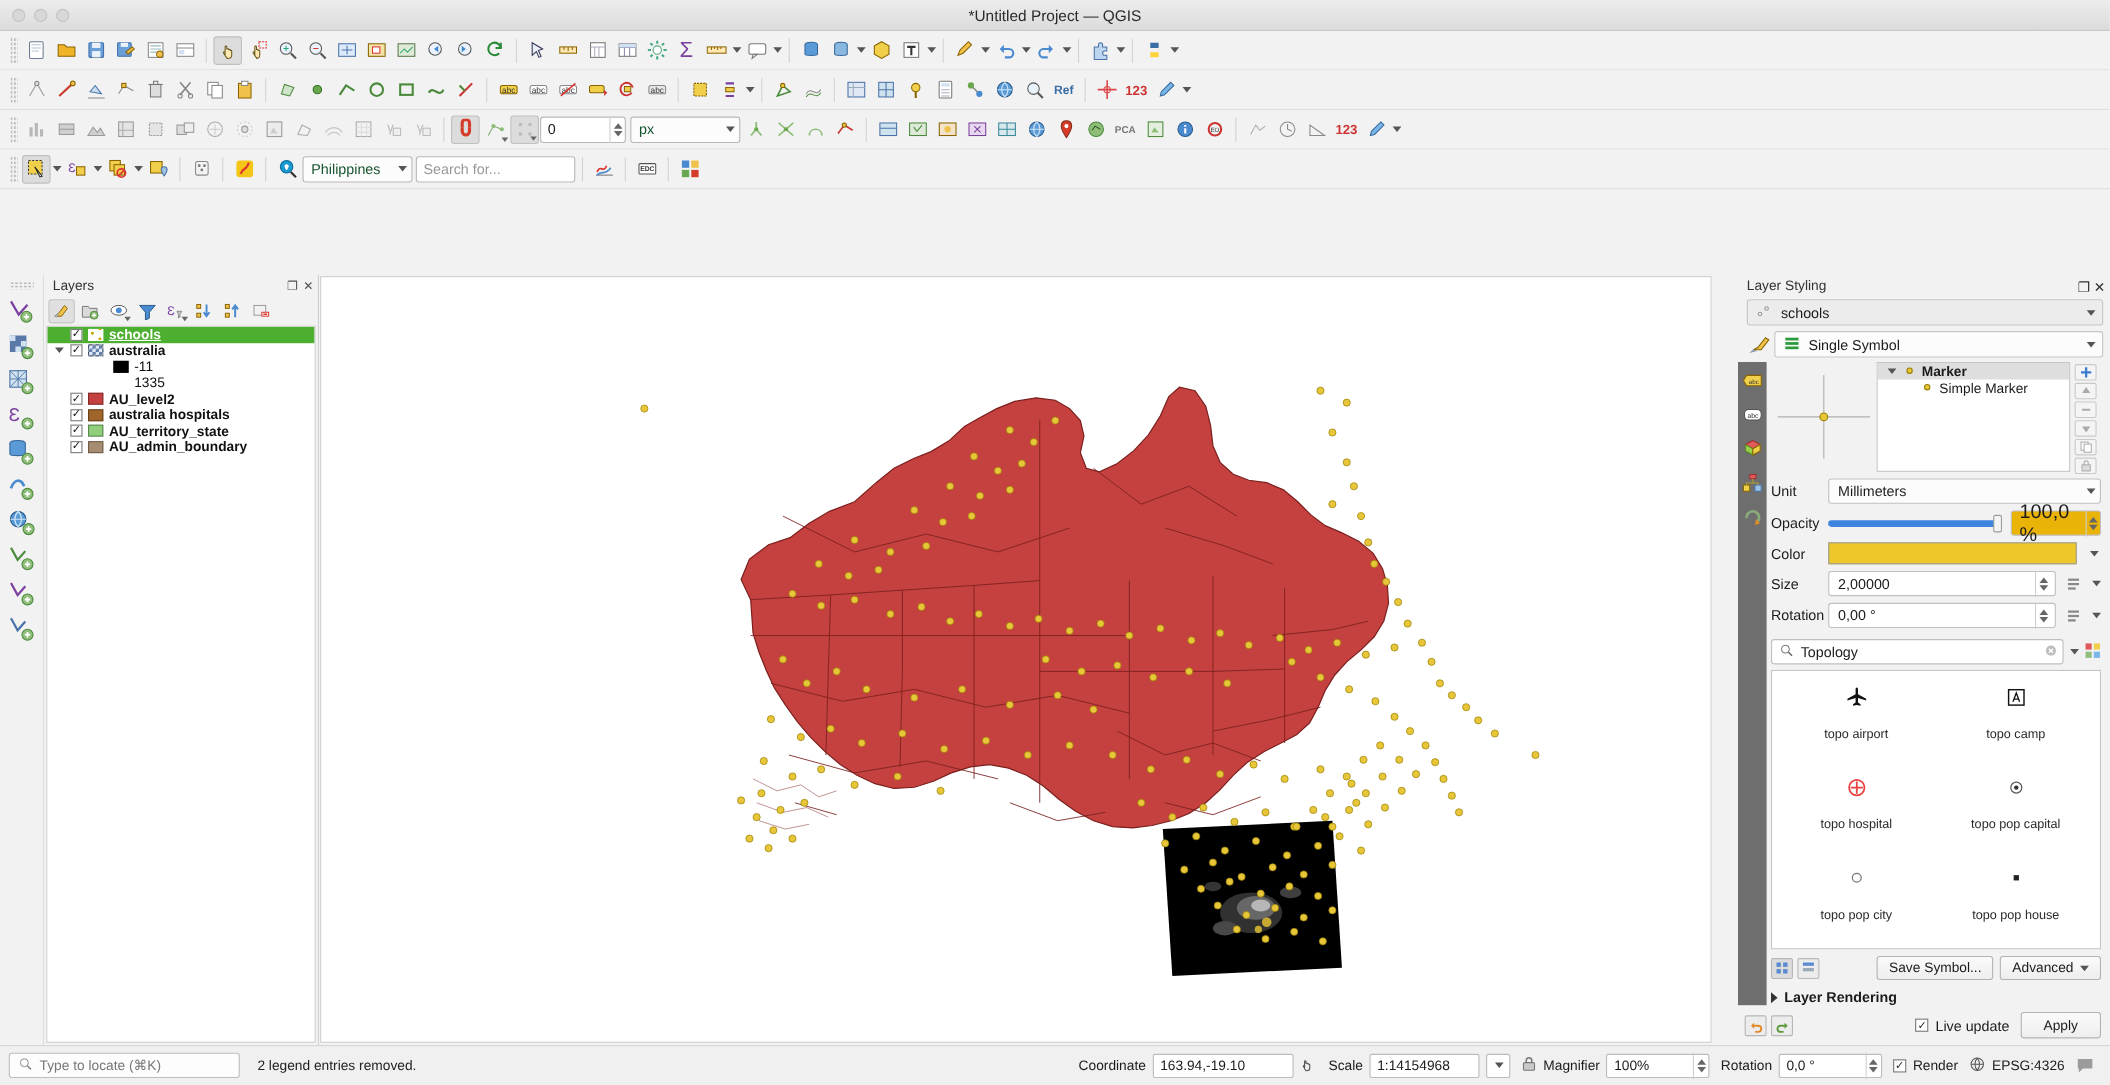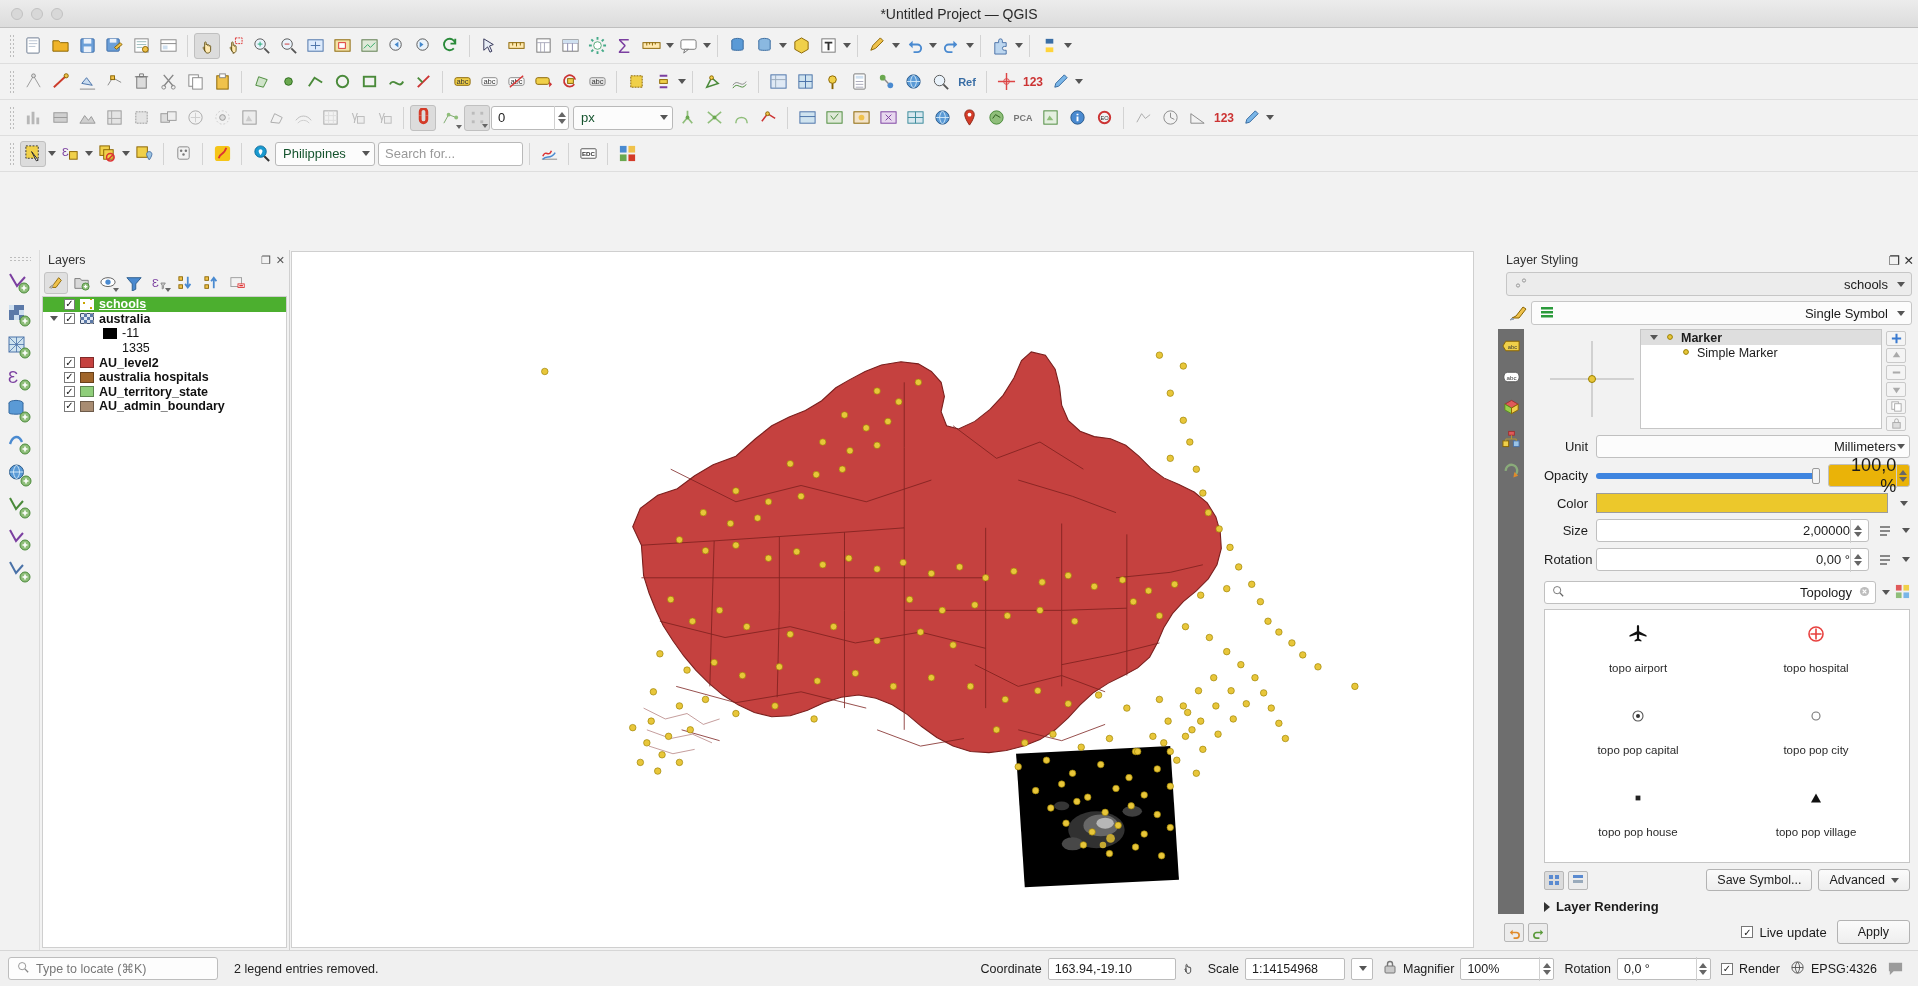--- a/index.html
+++ b/index.html
@@ -112,34 +112,34 @@
       background-size: 6px 6px; background-position: 0 0, 3px 3px; }
 
   
   .canvas-wrap { flex: 1; background: #f2f2f2; padding: 1px 2px 2px 1px; position: relative; }
   .canvas { width: 100%; height: 100%; background: #ffffff; border: 1px solid #cfcfcf; position: relative; overflow: hidden; }
 
   
   .right-strip { width: 22px; background: #f2f2f2; }
 
   
-  .styling { width: 420px; background: #f2f2f2; display: flex; flex-direction: column; text-align: right; }
+  .styling { width: 338px; background: #f2f2f2; display: flex; flex-direction: column; }
   .styling-head { height: 20px; display: flex; align-items: center; justify-content: space-between;
     padding: 0 4px 0 8px; font-size: 12.5px; color: #333; }
   .sel-layer { height: 24px; margin: 2px 6px 0 8px; border: 1px solid #c6c6c6; background: #ececec;
     border-radius: 3px; display: flex; align-items: center; gap: 8px; padding: 0 6px 0 8px; }
   .sel-layer .nm { flex:1; font-size: 13px; }
   .renderer-row { display: flex; align-items: center; gap: 1px; margin: 5px 6px 0 8px; }
   .renderer-combo { flex: 1; height: 24px; border: 1px solid #c6c6c6; background: #fcfcfc;
     border-radius: 3px; display: flex; align-items: center; padding: 0 6px 0 8px; gap: 8px; }
   .styling-body { flex: 1; display: flex; margin-top: 4px; overflow: hidden; }
   .style-tabs { width: 26px; background: #6e6e6e; display: flex; flex-direction: column;
      align-items: center; padding-top: 8px; gap: 13px; }
   .style-tab { width: 20px; height: 18px; display:flex; align-items:center;justify-content:center;}
-  .style-main { flex: 1; padding: 0 8px 0 20px; display: flex; flex-direction: column; overflow: hidden;}
+  .style-main { flex: 1; padding: 0 8px 0 4px; display: flex; flex-direction: column; overflow: hidden;}
 
   .sym-tree-wrap { display: flex; gap: 0px; height: 100px; }
   .sym-preview { width: 96px; border: 0; position: relative; }
   .sym-tree { flex: 1; border: 1px solid #c6c6c6; background: #fff; }
   .sym-tree-row { height: 15px; display: flex; align-items: center; gap: 5px; padding-left: 8px; font-size: 12.5px; }
   .sym-tree-row.hl { background: #dedede; font-weight: bold; }
   .tree-side { width: 28px; display: flex; flex-direction: column; align-items: center; padding-top: 2px; gap: 2px;}
   .side-btn { width: 20px; height: 18px; display:flex;align-items:center;justify-content:center;
      border:1px solid #c9c9c9; background:#f4f4f4; border-radius:2px;}
 
@@ -1650,20 +1650,29 @@
                 <div class="sym-glyph">
                   <svg width="22" height="22" viewBox="0 0 22 22">
                     <path d="M11 2c.8 0 1.1.8 1.1 1.8v4.4l7.4 4v1.6l-7.4-2.2v4.1l2.3 1.6v1.3L11 17.8l-3.4.8v-1.3l2.3-1.6v-4.1L2.5 13.8v-1.6l7.4-4V3.8C9.9 2.8 10.2 2 11 2z" fill="#111"></path>
                   </svg>
                 </div>
                 <div class="sym-label">topo airport</div>
               </div>
               <div class="sym-cell">
                 <div class="sym-glyph">
                   <svg width="22" height="22" viewBox="0 0 22 22">
+                    <rect x="4" y="4" width="14" height="14" fill="none" stroke="#111" stroke-width="1.3"></rect>
+                    <path d="M8 15l3-8 3 8M9.2 12.5h3.6" fill="none" stroke="#111" stroke-width="1.2"></path>
+                  </svg>
+                </div>
+                <div class="sym-label">topo camp</div>
+              </div>
+              <div class="sym-cell">
+                <div class="sym-glyph">
+                  <svg width="22" height="22" viewBox="0 0 22 22">
                     <circle cx="11" cy="11" r="7" fill="none" stroke="#e8413f" stroke-width="1.6"></circle>
                     <path d="M11 5.5v11M5.5 11h11" stroke="#e8413f" stroke-width="1.6"></path>
                   </svg>
                 </div>
                 <div class="sym-label">topo hospital</div>
               </div>
               <div class="sym-cell">
                 <div class="sym-glyph">
                   <svg width="22" height="22" viewBox="0 0 22 22">
                     <circle cx="11" cy="11" r="5" fill="none" stroke="#555" stroke-width="1.1"></circle>

